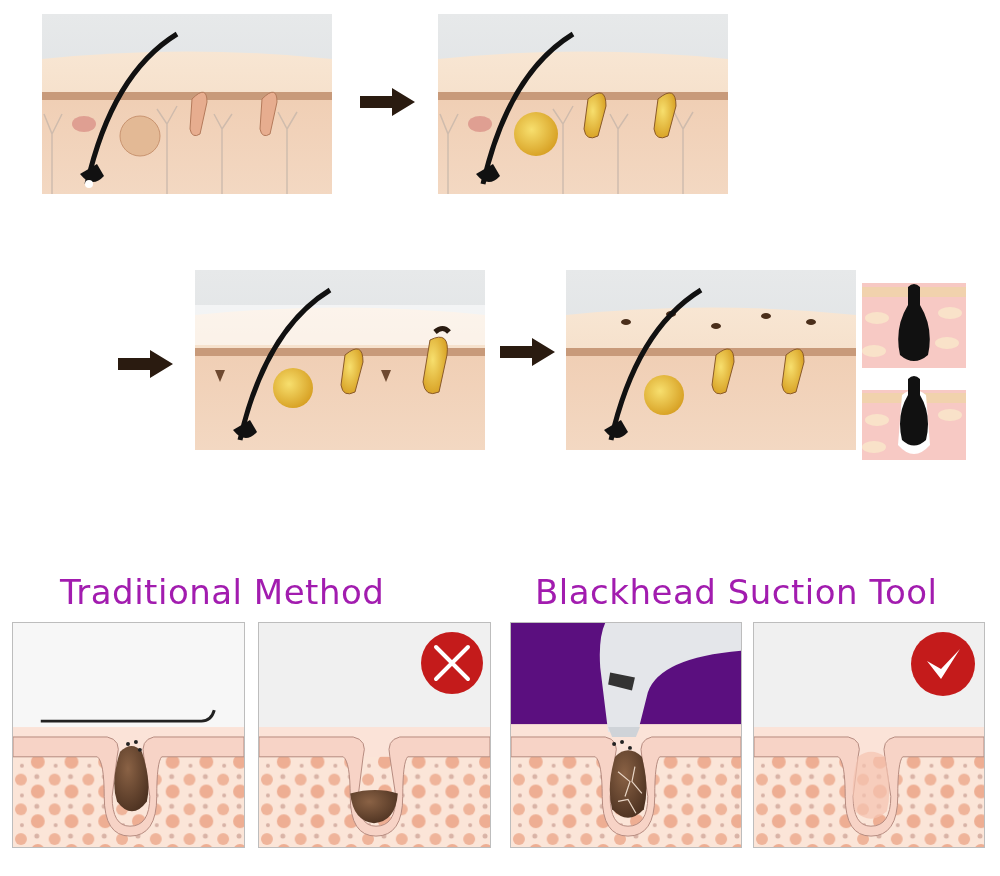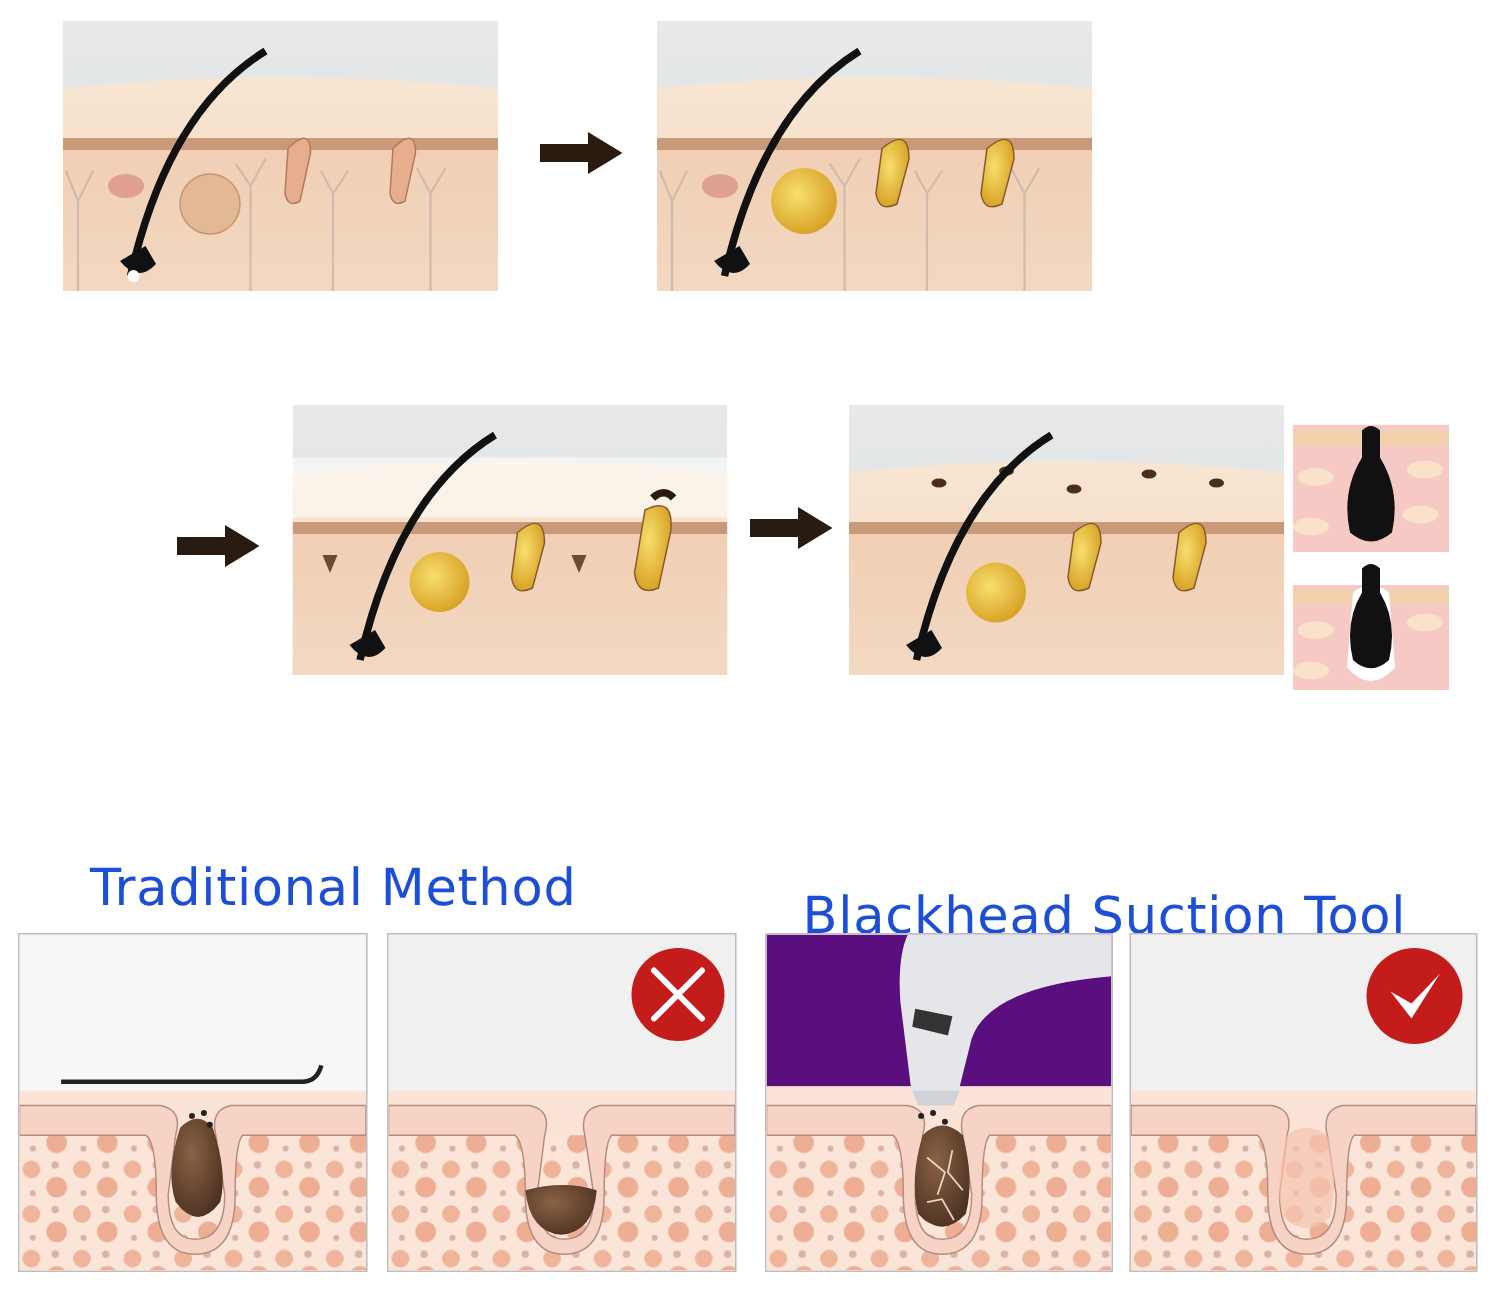--- a/index.html
+++ b/index.html
@@ -1,20 +1,20 @@
 <!DOCTYPE html>
 <html><head>
 <meta charset="utf-8">
 <style>
   html,body{margin:0;padding:0;background:#ffffff;}
   body{width:1000px;height:876px;position:relative;overflow:hidden;font-family:"DejaVu Sans",sans-serif;}
   .panel{position:absolute;overflow:hidden;}
   .panel svg{display:block;width:100%;height:100%;}
   .arrow{position:absolute;}
-  .title{position:absolute;font-family:"DejaVu Sans",sans-serif;font-size:34px;color:#1d4ed8;letter-spacing:0.5px;white-space:nowrap;}
+  .title{position:absolute;font-family:"DejaVu Sans",sans-serif;font-size:34px;color:#a21caf;letter-spacing:0.5px;white-space:nowrap;}
   .box{position:absolute;border:1.5px solid #bdbdbd;box-sizing:border-box;overflow:hidden;background:#f4f4f4;}
   .box svg{display:block;width:100%;height:100%;}
 </style>
 </head>
 <body>
 
 <svg width="0" height="0" style="position:absolute">
   <defs>
     <linearGradient id="skyGrad" x1="0" y1="0" x2="0" y2="1">
       <stop offset="0" stop-color="#e7e9ea"></stop>
@@ -166,21 +166,21 @@
     <rect x="0" y="18" width="104" height="10" fill="#f1d2ad"></rect>
     <ellipse cx="15" cy="45" rx="12" ry="6" fill="#f9e2c9"></ellipse>
     <ellipse cx="88" cy="40" rx="12" ry="6" fill="#f9e2c9"></ellipse>
     <ellipse cx="12" cy="72" rx="12" ry="6" fill="#f9e2c9"></ellipse>
     <path d="M40 20 Q52 10 64 20 L68 70 Q52 88 36 70 Z" fill="#fff"></path>
     <path d="M46 4 Q52 -2 58 4 L58 20 Q70 40 64 65 Q52 76 40 65 Q34 40 46 20 Z" fill="#111"></path>
   </svg>
 </div>
 
 <div class="title" style="left:60px;top:572px;">Traditional Method</div>
-<div class="title" style="left:535px;top:591px;">Blackhead Suction Tool</div>
+<div class="title" style="left:535px;top:572px;">Blackhead Suction Tool</div>
 
 <div class="box" style="left:12px;top:622px;width:233px;height:226px;">
   <svg viewBox="0 0 233 226" preserveAspectRatio="none">
     <rect width="233" height="226" fill="#f7f7f7"></rect>
     <rect x="0" y="105" width="233" height="121" fill="#fbe3d8"></rect>
     <rect x="0" y="135" width="233" height="91" fill="url(#cells)"></rect>
     <path d="M0 115 H95 Q110 118 105 135 L100 175 Q100 205 118 205 Q138 205 138 175 L132 135 Q128 118 142 115 H233 V135 H150 Q145 140 145 175 Q145 215 118 215 Q92 215 92 175 Q92 140 85 135 H0 Z" fill="#f7d3c6" stroke="#b58b7f" stroke-width="1"></path>
     <path d="M108 130 Q120 118 130 130 Q140 160 135 180 Q120 200 105 180 Q98 160 108 130 Z" fill="url(#bhGrad)"></path>
     <g fill="#222">
         <circle cx="116" cy="122" r="2"></circle>

